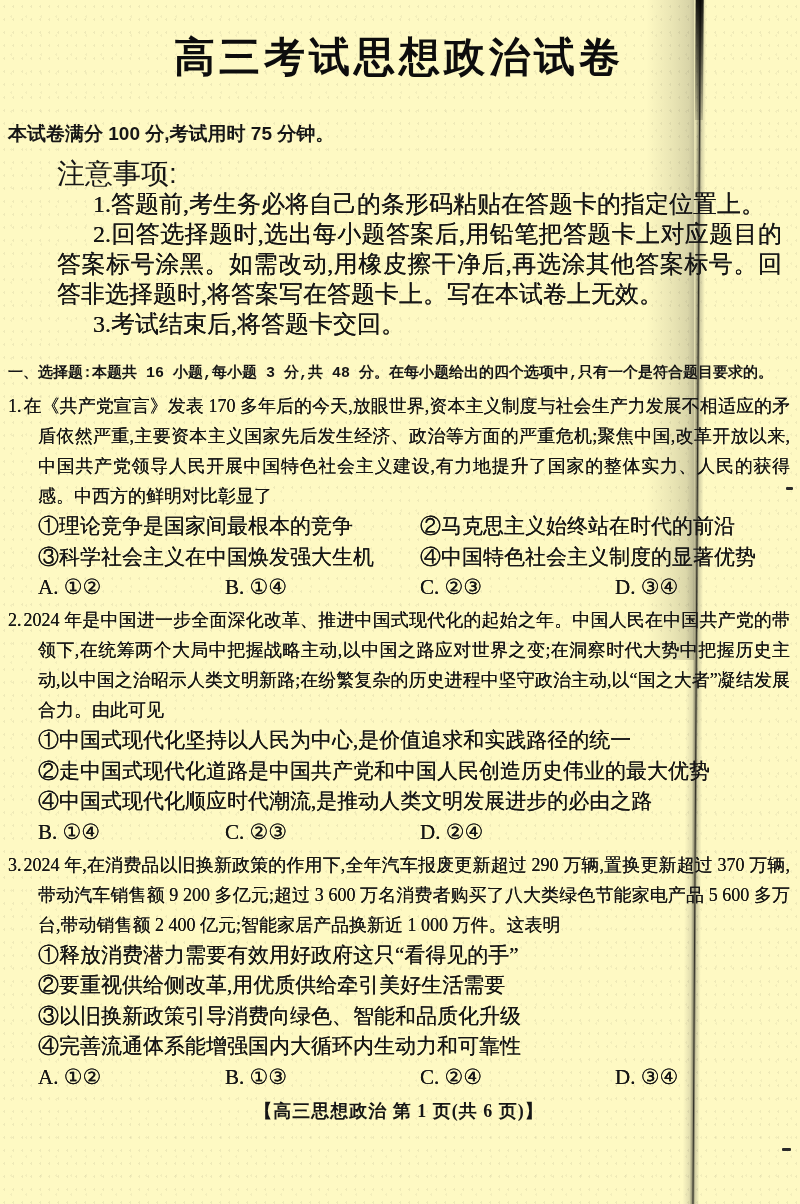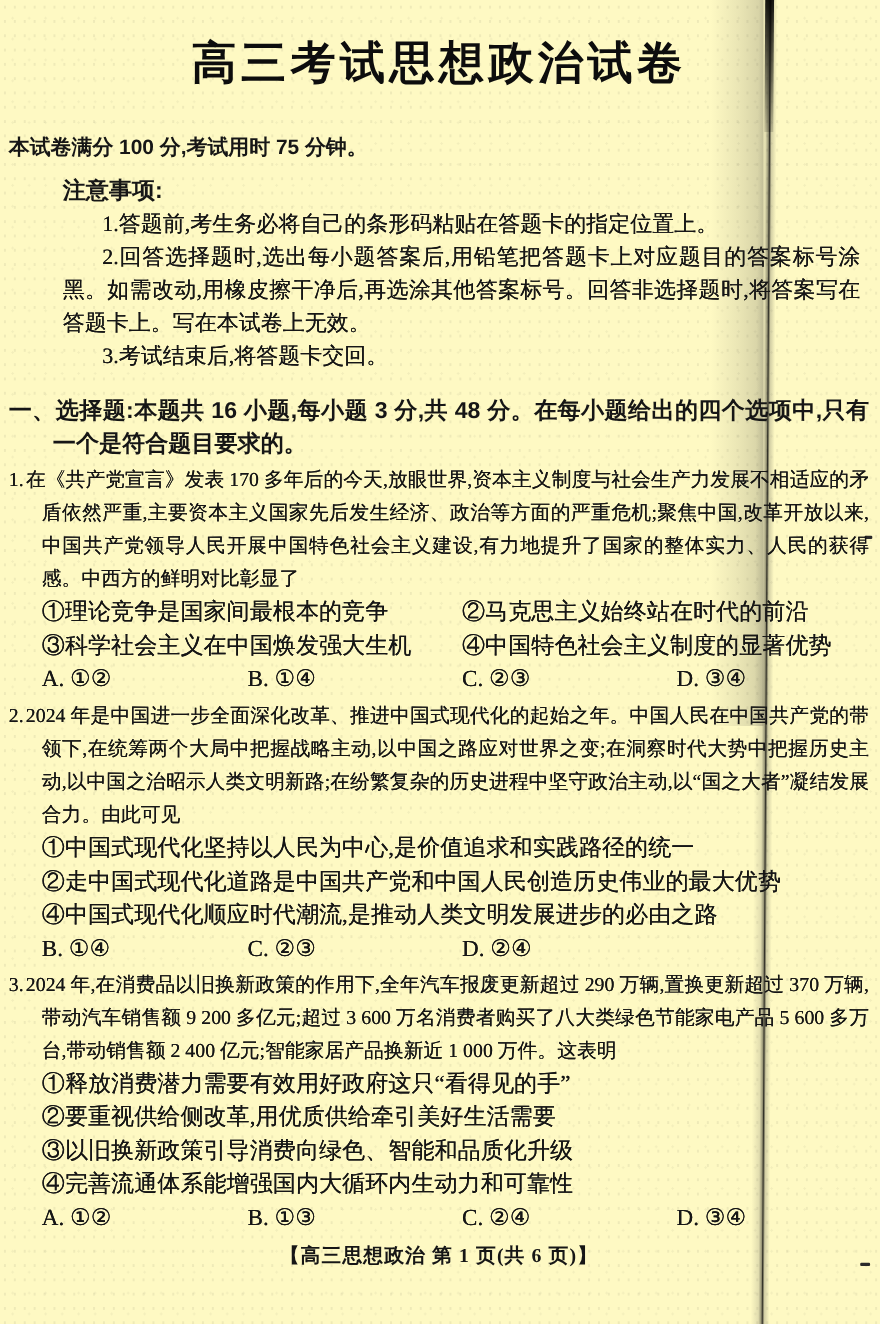--- a/index.html
+++ b/index.html
@@ -23,25 +23,25 @@
         background:linear-gradient(to bottom,rgba(0,0,0,0.9),rgba(0,0,0,0.15));}
   .scan-mark{position:absolute;background:#2a2a2a;border-radius:1px;}
   .scan-mark.m1{left:786px;top:487px;width:7px;height:3px;}
   .scan-mark.m2{left:782px;top:1148px;width:9px;height:3px;}
 
   h1.title{margin:6px 0 0 0;text-align:center;font-family:"Liberation Sans","DejaVu Sans",sans-serif;
         font-weight:900;font-size:41px;letter-spacing:4px;color:#0d0d0d;}
   .subtitle{margin:36px 0 0 0;text-align:left;font-family:"Liberation Sans","DejaVu Sans",sans-serif;
         font-weight:700;font-size:19px;}
   .notice-heading{margin:12px 0 0 49px;font-family:"Liberation Sans","DejaVu Sans",sans-serif;
-        font-weight:700;font-size:21px;line-height:30px;}
-  .notice-item{margin:0 0 0 49px;padding-right:8px;text-indent:36px;font-size:20px;line-height:30px;
+        font-weight:400;font-size:28px;line-height:30px;}
+  .notice-item{margin:0 0 0 49px;padding-right:8px;text-indent:36px;font-size:24px;line-height:30px;
         text-align:justify;text-shadow:0 0 0.4px currentColor;}
   .section-heading{margin:20px 0 0 0;padding-left:40px;text-indent:-40px;
-        font-family:Liberation Sans, sans-serif;font-weight:800;font-size:21px;
+        font-family:Liberation Mono, monospace;font-weight:800;font-size:15px;
         line-height:30px;text-align:justify;}
   .question{margin-top:2px;}
   .stem{margin:0;padding-left:30px;text-indent:-30px;font-size:18px;line-height:30px;
         text-align:justify;text-shadow:0 0 0.4px currentColor;}
   .qnum{margin-right:2px;}
   .statements{margin-left:30px;}
   .statements .stmt{margin:0;font-size:21px;line-height:30.5px;text-shadow:0 0 0.3px currentColor;}
   .statements.two-col{display:grid;grid-template-columns:382px 1fr;}
   .choices{margin-left:30px;display:grid;grid-template-columns:187px 195px 195px 1fr;
         font-size:21px;line-height:31px;text-shadow:0 0 0.3px currentColor;}

